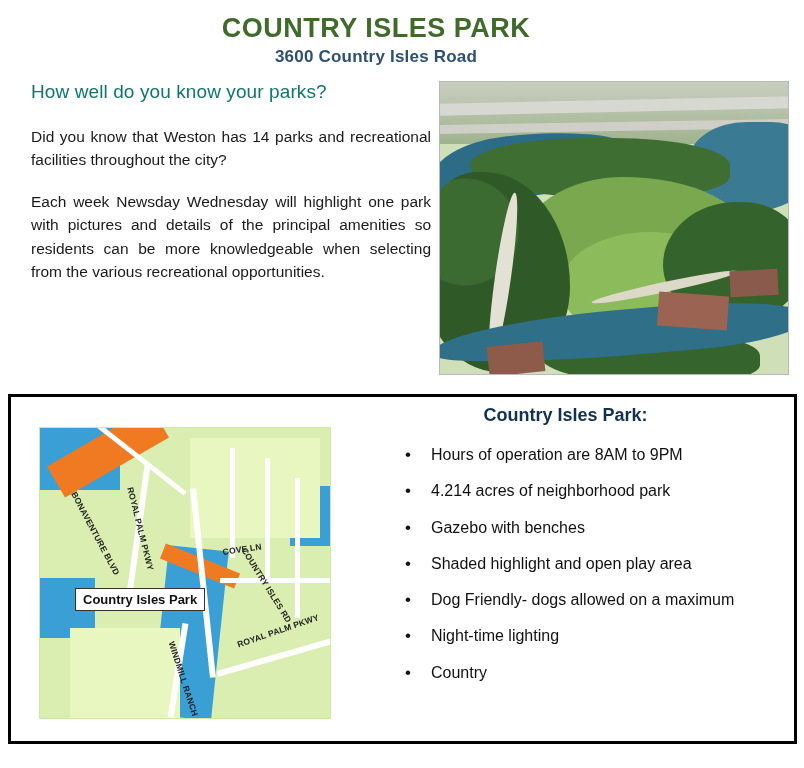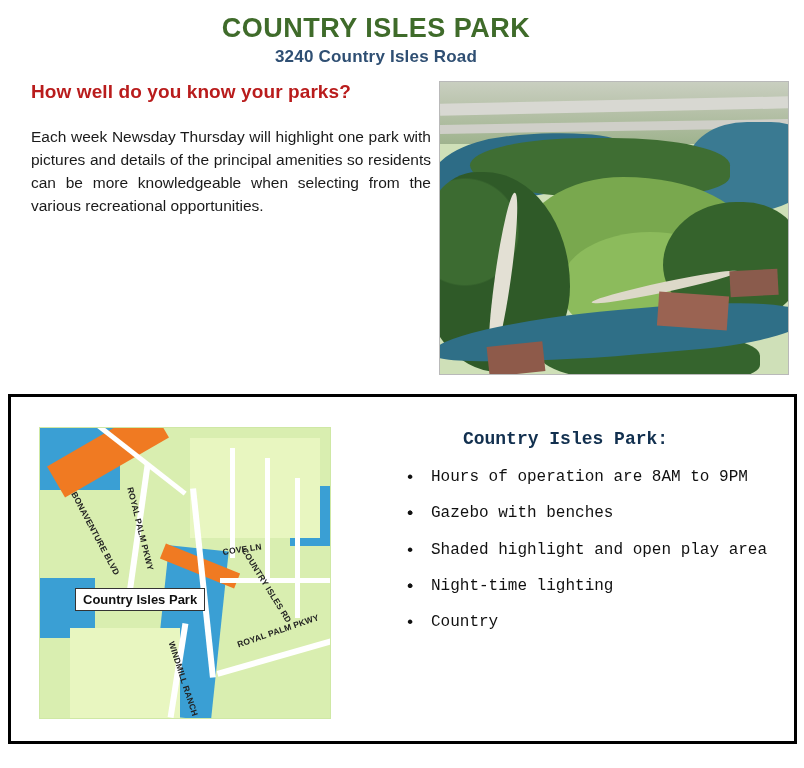--- a/index.html
+++ b/index.html
@@ -48,22 +48,22 @@
     padding: 14px 14px 0 14px;
     box-sizing: border-box;
   }
   .intro-col {
     width: 420px;
     padding-left: 17px;
     box-sizing: border-box;
   }
   .intro-heading {
     font-size: 19px;
-    font-weight: bold;
-    color: #b91c1c;
+    font-weight: normal;
+    color: #0f766e;
     margin: 0 0 22px 0;
     letter-spacing: 0.1px;
   }
   .intro-para {
     font-size: 15.5px;
     line-height: 1.5;
     text-align: justify;
     margin: 0 0 19px 0;
     color: #1a1a1a;
     width: 400px;
@@ -240,23 +240,22 @@
     border: 1px solid #333;
     padding: 3px 7px;
     font-size: 13px;
     font-weight: bold;
     color: #111;
     white-space: nowrap;
   }
 
   .details-col {
     flex: 1;
-    padding: 32px 20px 0 10px;
-    box-sizing: border-box;
-    font-family: Liberation Mono, monospace;
+    padding: 8px 20px 0 10px;
+    box-sizing: border-box;
   }
   .details-title {
     font-size: 18px;
     font-weight: bold;
     color: #12304f;
     text-align: center;
     margin: 0 0 18px 0;
     padding-left: 6px;
   }
   ul.amenities {
@@ -285,27 +284,28 @@
     padding-left: 18px;
   }
 </style>
 </head>
 <body>
 
 <div class="page">
 
   <div class="header">
     <div class="park-title">COUNTRY ISLES PARK</div>
-    <div class="park-subtitle">3240 Country Isles Road</div>
+    <div class="park-subtitle">3600 Country Isles Road</div>
   </div>
 
   <div class="top-section">
     <div class="intro-col">
       <div class="intro-heading">How well do you know your parks?</div>
-      <p class="intro-para">Each week Newsday Thursday will highlight one park with pictures and details of the principal amenities so residents can be more knowledgeable when selecting from the various recreational opportunities.</p>
+      <p class="intro-para">Did you know that Weston has 14 parks and recreational facilities throughout the city?</p>
+      <p class="intro-para">Each week Newsday Wednesday will highlight one park with pictures and details of the principal amenities so residents can be more knowledgeable when selecting from the various recreational opportunities.</p>
     </div>
 
     <div class="photo-col">
       <div class="aerial-photo">
         <div class="ap-layer ap-sky-road"></div>
         <div class="ap-layer ap-road-h"></div>
         <div class="ap-layer ap-road-h2"></div>
         <div class="ap-layer ap-water-top"></div>
         <div class="ap-layer ap-water-right"></div>
         <div class="ap-layer ap-trees-top"></div>
@@ -362,31 +362,33 @@
 
       <div class="details-col">
         <div class="details-title">Country Isles Park:</div>
         <ul class="amenities">
           <li>
             <span class="bullet">•</span>
             <span>Hours of operation are 8AM to 9PM</span>
           </li>
           <li>
             <span class="bullet">•</span>
+            <span>4.214 acres of neighborhood park</span>
           </li>
           <li>
             <span class="bullet">•</span>
             <span>Gazebo with benches</span>
           </li>
           <li>
             <span class="bullet">•</span>
             <span>Shaded highlight and open play area</span>
           </li>
           <li>
             <span class="bullet">•</span>
+            <span>Dog Friendly- dogs allowed on a maximum</span>
           </li>
           <li>
             <span class="bullet">•</span>
             <span>Night-time lighting</span>
           </li>
           <li>
             <span class="bullet">•</span>
             <span>Country</span>
           </li>
         </ul>

